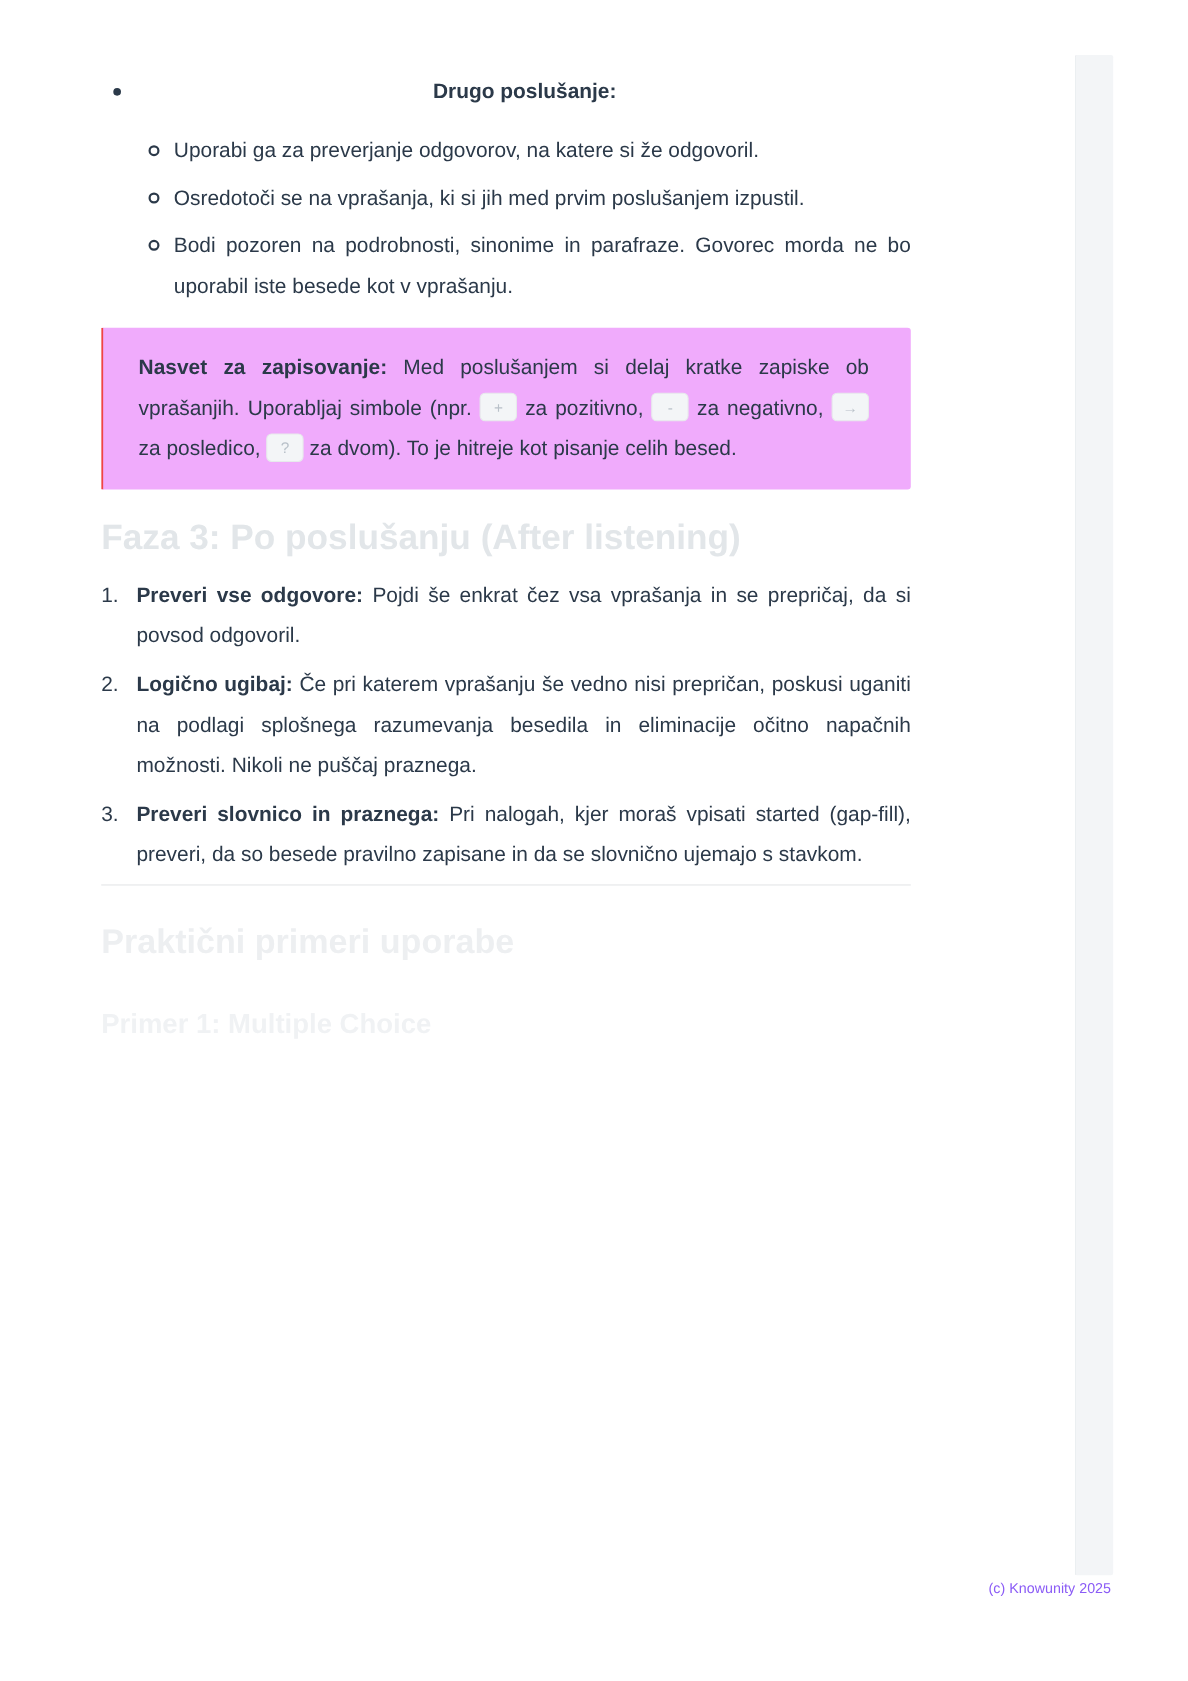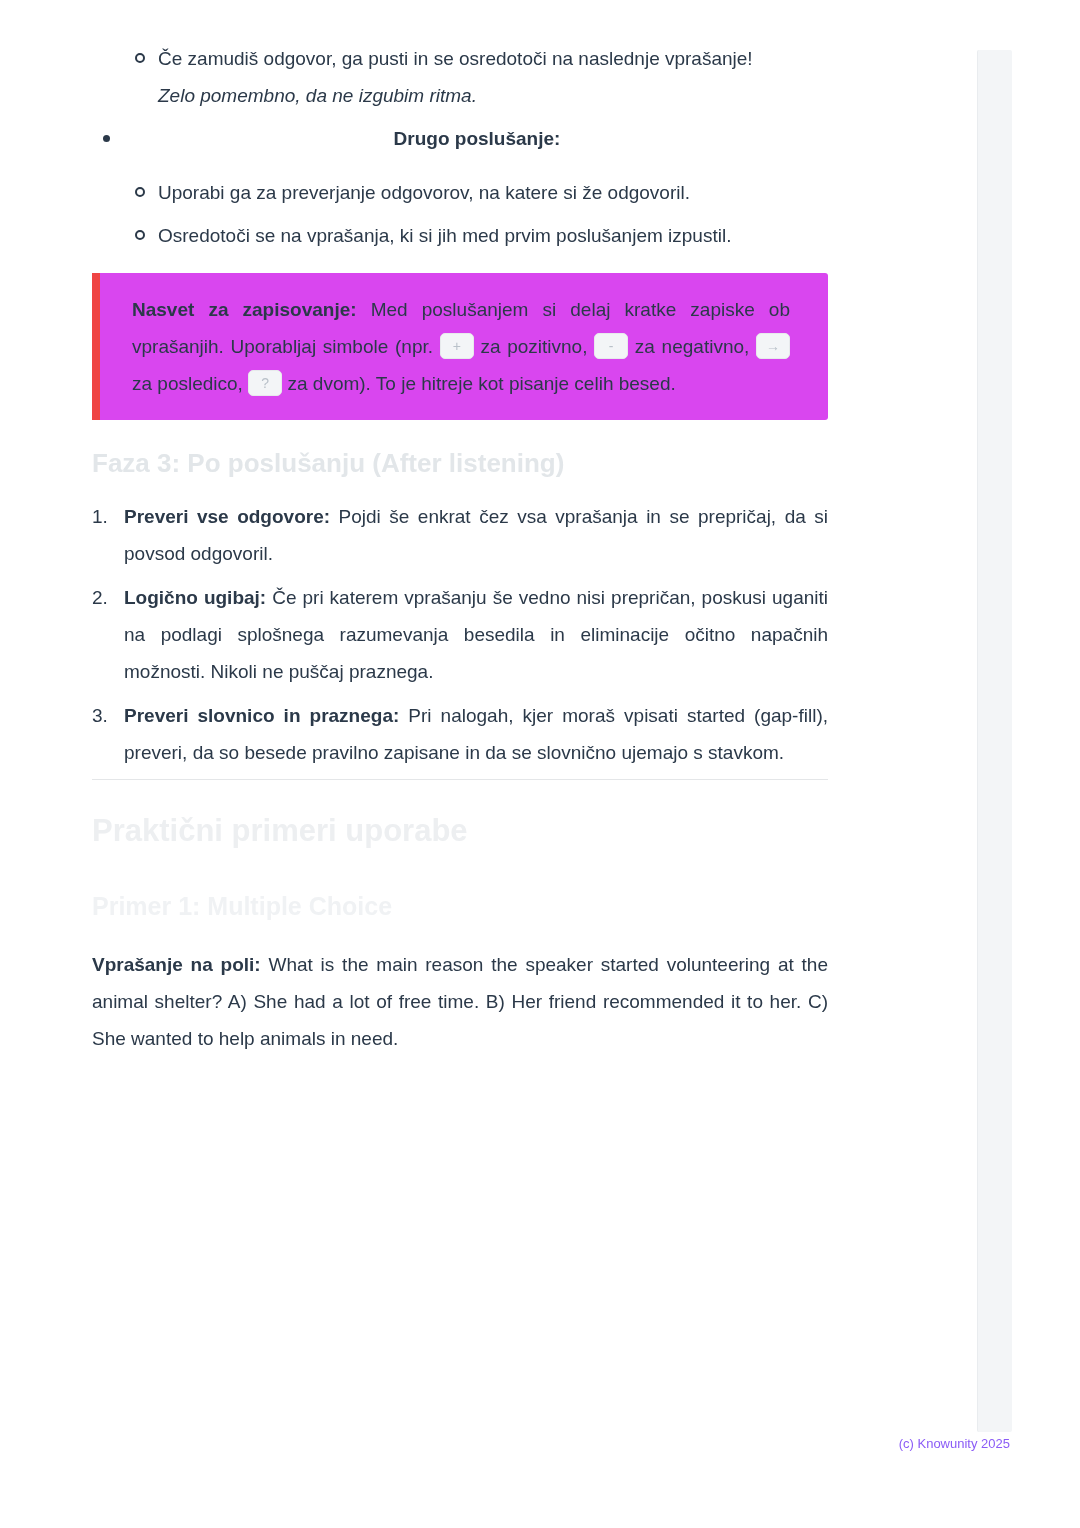--- a/index.html
+++ b/index.html
@@ -31,34 +31,34 @@
     position:absolute; left:43px; top:13px;
     width:10px; height:10px; border:2px solid #2b3949; border-radius:50%;
   }
   .li + .li { margin-top:6px; }
   .li-drugo { margin-top:25px;text-align:center; }
   .sublist { margin-top:17px; }
 
   
   .callout {
     margin-top:19px;
-    background:#d946ef;
-    border-left:8px solid #ef4444;
+    background:#f0abfc;
+    border-left:2px solid #ef4444;
     border-radius:0 3px 3px 0;
     padding:18px 38px 18px 32px;
   }
   .sym {
     display:inline-block; min-width:34px; text-align:center;
     background:#f3f5f7; border:1px solid #e7eaec; border-radius:5px;
     color:#b9c1c9; font-size:14px; line-height:24px; padding:0 6px;
     vertical-align:2px;
   }
 
   
-  .h-faza   { margin-top:26px; font-size:26px; font-weight:bold; color:#e2e6e9; line-height:34px; }
+  .h-faza   { margin-top:26px; font-size:32px; font-weight:bold; color:#e2e6e9; line-height:34px; }
   .h-prak   { margin-top:32px; font-size:31px; font-weight:bold; color:#edeff1; line-height:38px; }
   .h-primer { margin-top:40px; font-size:25px; font-weight:bold; color:#f0f2f4; line-height:32px; }
 
   .p-intro { margin-top:30px; }
 
   
   .ol { margin-top:18px; }
   .step { position:relative; padding-left:32px; }
   .step + .step { margin-top:7px; }
   .step > .num { position:absolute; left:0; top:0; }
@@ -79,41 +79,38 @@
   .copyright {
     position:absolute; top:1436px; right:70px;
     font-size:13px; line-height:16px; color:#8b5cf6;
   }
 </style>
 </head>
 <body>
 
 <div class="content">
 
-  <div class="li l2 jt">
-    <span class="marker"></span>
-    <div>
-      <span>Če zamudiš odgovor, ga pusti in se osredotoči na naslednje vprašanje!</span>
-      <div class="i">Zelo pomembno, da ne izgubim ritma.</div>
-    </div>
-  </div>
 
   <div class="li l1 li-drugo">
     <span class="marker"></span>
     <div class="b">Drugo poslušanje:</div>
   </div>
 
   <div class="sublist">
     <div class="li l2 jt">
       <span class="marker"></span>
       <div>Uporabi ga za preverjanje odgovorov, na katere si že odgovoril.</div>
     </div>
     <div class="li l2 jt">
       <span class="marker"></span>
       <div>Osredotoči se na vprašanja, ki si jih med prvim poslušanjem izpustil.</div>
+    </div>
+    <div class="li l2 jt">
+      <span class="marker"></span>
+      <div>Bodi pozoren na podrobnosti, sinonime in parafraze. Govorec morda ne bo uporabil iste besede kot v vprašanju.</div>
     </div>
   </div>
 
   <div class="callout jt">
     <span class="b">Nasvet za zapisovanje:</span><span> Med poslušanjem si delaj kratke zapiske ob vprašanjih. Uporabljaj simbole (npr. </span><span class="sym">+</span><span> za pozitivno, </span><span class="sym">-</span><span> za negativno, </span><span class="sym">→</span><span> za posledico, </span><span class="sym">?</span><span> za dvom). To je hitreje kot pisanje celih besed.</span>
   </div>
 
   <div class="h-faza">Faza 3: Po poslušanju (After listening)</div>
 
 
@@ -131,22 +128,19 @@
       <span class="b">Preveri slovnico in praznega:</span><span> Pri nalogah, kjer moraš vpisati started (gap-fill), preveri, da so besede pravilno zapisane in da se slovnično ujemajo s stavkom.</span>
     </div>
   </div>
 
   <hr class="divider">
 
   <div class="h-prak">Praktični primeri uporabe</div>
 
   <div class="h-primer">Primer 1: Multiple Choice</div>
 
-  <div class="p-q jt">
-    <span class="b">Vprašanje na poli:</span><span> What is the main reason the speaker started volunteering at the animal shelter? A) She had a lot of free time. B) Her friend recommended it to her. C) She wanted to help animals in need.</span>
-  </div>
 
 
 </div>
 
 <div class="side-strip"></div>
 
 <div class="copyright">(c) Knowunity 2025</div>
 
 </body></html>

